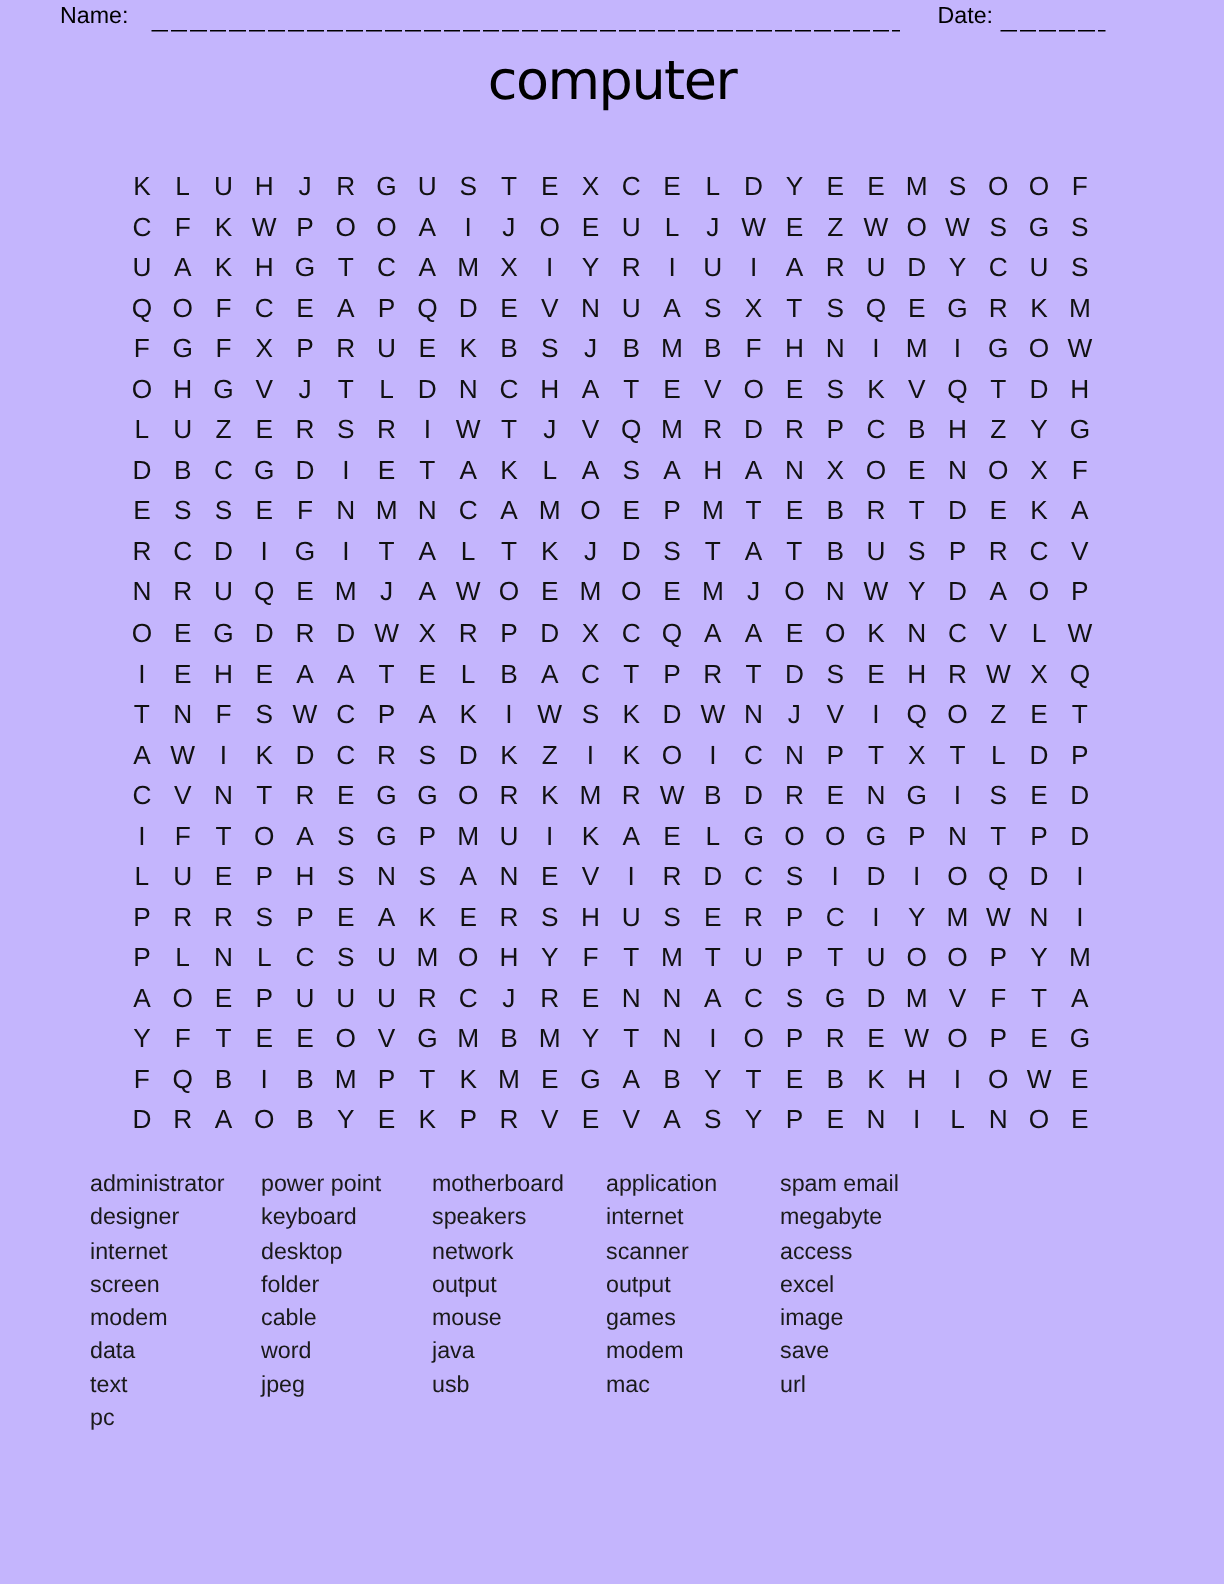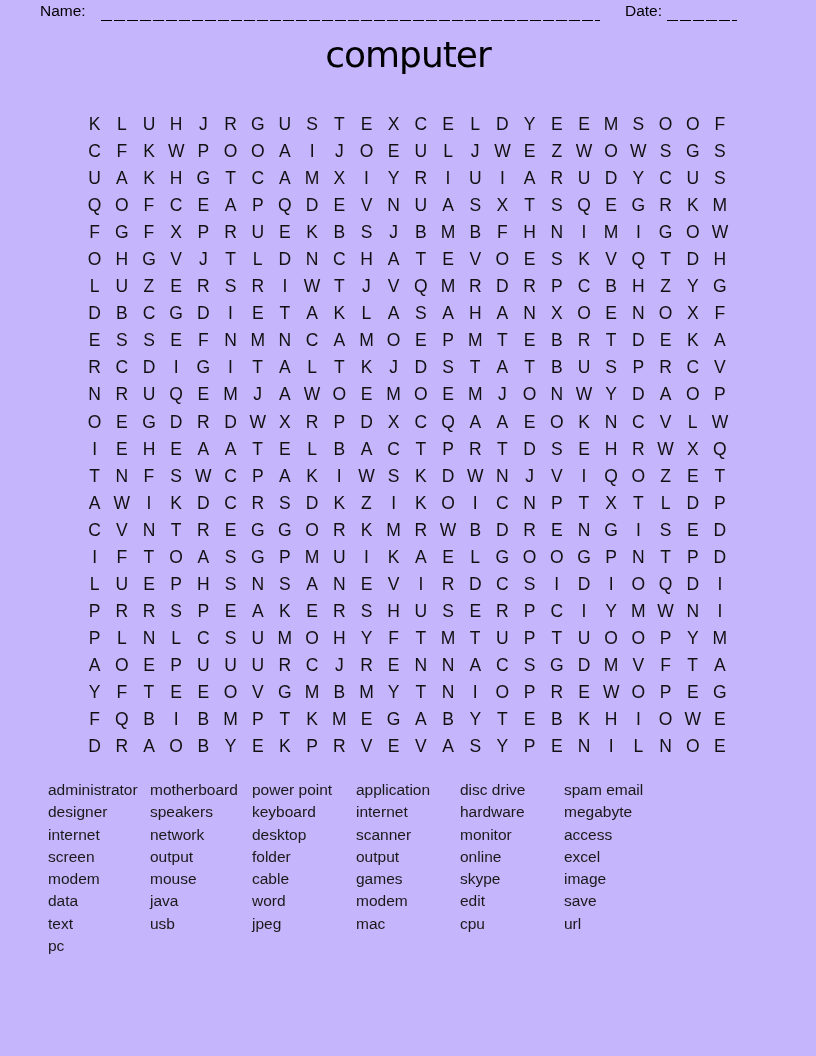--- a/index.html
+++ b/index.html
@@ -47,21 +47,21 @@
   .cell {
     display: flex; align-items: center; justify-content: center;
     user-select: none;
   }
 
   
   .words {
     position: absolute; left: 48px; top: 779px;
     display: flex; flex-direction: row;
   }
-  .wcol { display: flex; flex-direction: column; }
+  .wcol { display: flex; flex-direction: column; margin-left: 12px; }
   .wcol:nth-child(1) { width: 102px; }
   .wcol:nth-child(2) { width: 102px; }
   .wcol:nth-child(3) { width: 104px; }
   .wcol:nth-child(4) { width: 104px; }
   .wcol:nth-child(5) { width: 104px; }
   .wcol:nth-child(6) { width: 104px; }
   .wcol:nth-child(7) { width: 100px; }
   .w {
     font-size: 15.5px;
     line-height: 22.3px;
@@ -665,56 +665,47 @@
         <div class="w">administrator</div>
         <div class="w">designer</div>
         <div class="w">internet</div>
         <div class="w">screen</div>
         <div class="w">modem</div>
         <div class="w">data</div>
         <div class="w">text</div>
         <div class="w">pc</div>
       </div>
       <div class="wcol">
+        <div class="w">power point</div>
+        <div class="w">keyboard</div>
+        <div class="w">desktop</div>
+        <div class="w">folder</div>
+        <div class="w">cable</div>
+        <div class="w">word</div>
+        <div class="w">jpeg</div>
+      </div>
+      <div class="wcol">
         <div class="w">motherboard</div>
         <div class="w">speakers</div>
         <div class="w">network</div>
         <div class="w">output</div>
         <div class="w">mouse</div>
         <div class="w">java</div>
         <div class="w">usb</div>
-      </div>
-      <div class="wcol">
-        <div class="w">power point</div>
-        <div class="w">keyboard</div>
-        <div class="w">desktop</div>
-        <div class="w">folder</div>
-        <div class="w">cable</div>
-        <div class="w">word</div>
-        <div class="w">jpeg</div>
       </div>
       <div class="wcol">
         <div class="w">application</div>
         <div class="w">internet</div>
         <div class="w">scanner</div>
         <div class="w">output</div>
         <div class="w">games</div>
         <div class="w">modem</div>
         <div class="w">mac</div>
       </div>
       <div class="wcol">
-        <div class="w">disc drive</div>
-        <div class="w">hardware</div>
-        <div class="w">monitor</div>
-        <div class="w">online</div>
-        <div class="w">skype</div>
-        <div class="w">edit</div>
-        <div class="w">cpu</div>
-      </div>
-      <div class="wcol">
         <div class="w">spam email</div>
         <div class="w">megabyte</div>
         <div class="w">access</div>
         <div class="w">excel</div>
         <div class="w">image</div>
         <div class="w">save</div>
         <div class="w">url</div>
       </div>
     </div>
 

